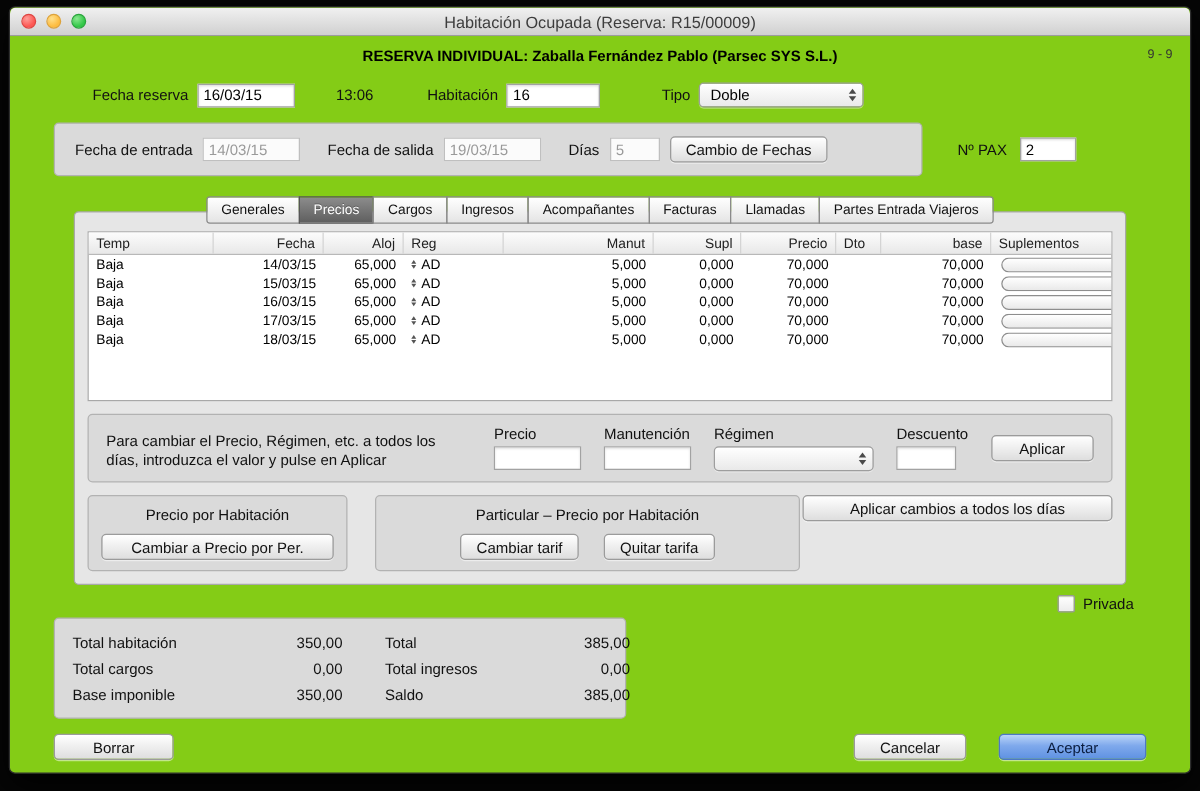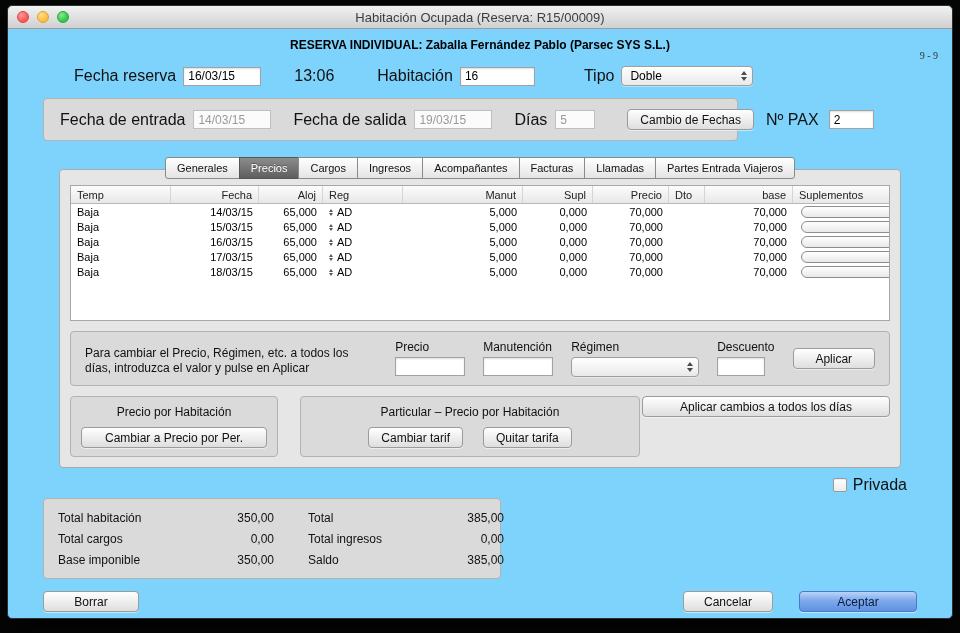--- a/index.html
+++ b/index.html
@@ -1,34 +1,34 @@
 <!DOCTYPE html>
 <html><head>
 <meta charset="utf-8">
 <style>
   html,body{margin:0;padding:0;}
   .screen{width:960px;height:633px;background:#060606;position:relative;overflow:hidden;font-family:"Liberation Sans",sans-serif;}
-  .window{position:absolute;left:7px;right:7px;top:5px;bottom:14px;background:#7dd3fc;border-radius:5px;overflow:hidden;border:1px solid #2e2e2e;box-shadow:0 10px 28px rgba(0,0,0,.9);}
+  .window{position:absolute;left:7px;right:7px;top:5px;bottom:14px;background:#84cc16;border-radius:5px;overflow:hidden;border:1px solid #2e2e2e;box-shadow:0 10px 28px rgba(0,0,0,.9);}
   .titlebar{height:22px;background:linear-gradient(#f1f1f1,#d0d0d0);border-bottom:1px solid #9c9c9c;position:relative;display:flex;align-items:center;justify-content:center;border-radius:5px 5px 0 0;}
   .title{font-size:13px;color:#3d3d3d;}
   .traffic{position:absolute;left:9px;top:5px;display:flex;gap:8px;}
   .tl{width:12px;height:12px;border-radius:50%;display:block;box-sizing:border-box;}
   .tl.red{background:radial-gradient(circle at 35% 30%,#ff9d99,#fc5753 65%);border:1px solid #de4542;}
   .tl.yellow{background:radial-gradient(circle at 35% 30%,#ffe08a,#fdbc40 65%);border:1px solid #dda33c;}
   .tl.green{background:radial-gradient(circle at 35% 30%,#8ae88f,#33c748 65%);border:1px solid #2aa53c;}
 
   .header-row{position:relative;margin-top:7px;height:18px;display:flex;justify-content:center;align-items:center;}
   .header-title{font-size:12px;font-weight:bold;color:#000;}
-  .pager{position:absolute;right:14px;top:14px;font-size:10px;color:#333;font-family:Liberation Serif, serif;}
-
-  .lbl{font-size:16px;color:#111;white-space:nowrap;}
+  .pager{position:absolute;right:14px;top:2px;font-size:10px;color:#333;}
+
+  .lbl{font-size:12px;color:#111;white-space:nowrap;}
   .txt{font-family:"Liberation Sans",sans-serif;font-size:12px;height:19px;border:1px solid #a2a2a2;background:#fff;box-shadow:inset 0 1px 2px rgba(0,0,0,.14);padding:0 4px;box-sizing:border-box;}
   .txt[disabled]{color:#9a9a9a;background:#fbfbfb;border-color:#bfbfbf;box-shadow:none;}
   .w40{width:40px}.w45{width:45px}.w48{width:48px}.w70{width:70px}.w75{width:75px}.w78{width:78px}.w128{width:128px}.w132{width:132px}
-  .ml14{margin-left:14px}.ml24{margin-left:24px}.ml26{margin-left:26px}.ml36{margin-left:36px}.ml42{margin-left:42px}
+  .ml14{margin-left:14px}.ml24{}.ml26{margin-left:26px}.ml36{margin-left:36px}.ml42{margin-left:42px}
 
   .row1{display:flex;align-items:center;margin:12px 0 0 66px;gap:7px;}
 
   .popup{height:20px;border:1px solid #9e9e9e;border-radius:4px;background:linear-gradient(#ffffff,#e9e9e9);display:flex;align-items:center;padding:0 20px 0 8px;position:relative;box-sizing:border-box;box-shadow:0 1px 0 rgba(255,255,255,.4);font-size:12px;}
   .popup .arrows{position:absolute;right:5px;top:50%;transform:translateY(-50%);display:flex;flex-direction:column;gap:2px;}
   .popup .arrows i{display:block;width:0;height:0;border-left:3.5px solid transparent;border-right:3.5px solid transparent;}
   .popup .arrows i.up{border-bottom:4px solid #4a4a4a;}
   .popup .arrows i.down{border-top:4px solid #4a4a4a;}
 
   .btn{font-family:"Liberation Sans",sans-serif;font-size:12px;height:21px;padding:0 12px;border:1px solid #9b9b9b;border-radius:4px;background:linear-gradient(#ffffff,#f0f0f0 45%,#dedede);box-shadow:0 1px 0 rgba(255,255,255,.5);color:#111;cursor:default;white-space:nowrap;}

